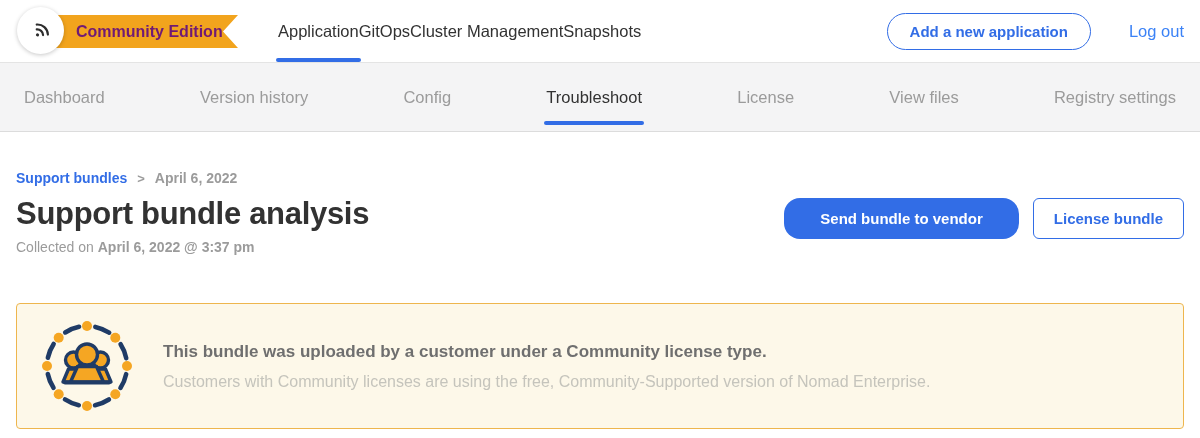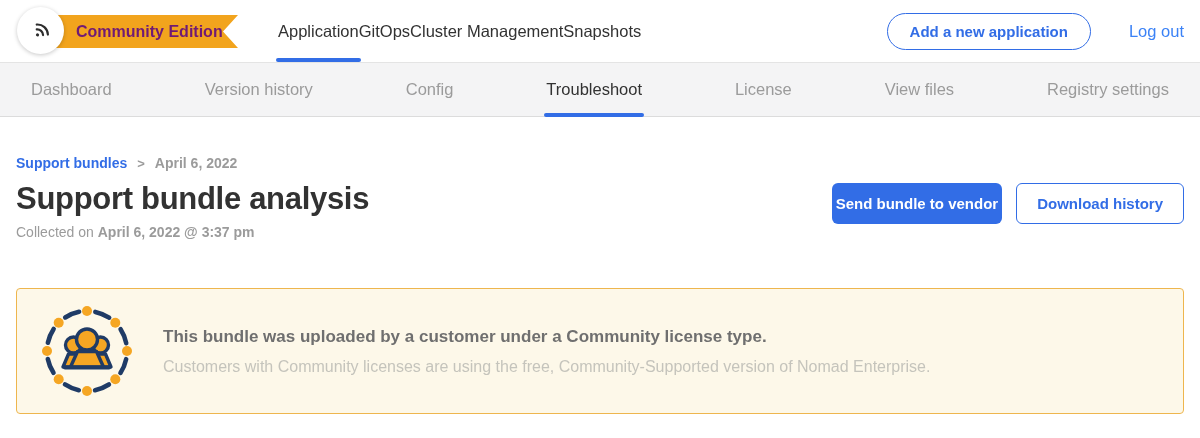--- a/index.html
+++ b/index.html
@@ -32,22 +32,22 @@
   .topbar-right { margin-left: auto; display: flex; align-items: center; padding-right: 16px; gap: 26px; }
   .btn-pill {
     border: 1.5px solid #326de6; background: #fff; color: #326de6;
     font-weight: bold; font-size: 15px; border-radius: 20px;
     padding: 9px 22px; cursor: pointer; font-family: inherit;
   }
   .logout-link { margin-left: 12px; font-size: 16.5px; color: #3b82f6; cursor: pointer; }
 
   
   .subnav {
-    height: 55px; background: #f4f4f5; border-top: 1px solid #e4e4e4; border-bottom: 1px solid #dcdcdc;
-    display: flex; align-items: center; justify-content: space-between; padding: 0 31px;
+    height: 70px; background: #f4f4f5; border-top: 1px solid #e4e4e4; border-bottom: 1px solid #dcdcdc;
+    display: flex; align-items: center; justify-content: space-between; padding: 0 24px;
   }
   .subnav-item {
     position: relative; height: 55px; display: flex; align-items: center;
     font-size: 16.5px; color: #9b9b9b; cursor: pointer;
   }
   .subnav-item.active { color: #323232; font-weight: 500; }
   .subnav-item.active::after {
     content: ""; position: absolute; left: -2px; right: -2px; bottom: 0; height: 4px;
     background: #326de6; border-radius: 2px;
   }
@@ -58,22 +58,22 @@
   .breadcrumb-sep { color: #9b9b9b; font-weight: bold; font-size: 13px; }
   .breadcrumb-current { color: #9b9b9b; }
 
   
   .page-header { display: flex; justify-content: space-between; align-items: flex-start; padding: 0 16px; margin-top: 10px; }
   .page-title { font-size: 31px; font-weight: bold; color: #323232; letter-spacing: -0.3px; }
   .page-subtitle { margin-top: 7px; font-size: 14px; color: #9b9b9b; }
   .page-subtitle b { font-weight: bold; }
   .header-actions { display: flex; gap: 14px; margin-top: 2px; }
   .btn-primary {
-    background: #326de6; color: #fff; border: none; border-radius: 6px;
-    font-weight: bold; font-size: 15px; padding: 11px 4px; cursor: pointer; font-family: inherit;
+    background: #326de6; color: #fff; border: none; border-radius: 16px;
+    font-weight: bold; font-size: 15px; padding: 11px 36px; cursor: pointer; font-family: inherit;
   }
   .btn-secondary {
     background: #fff; color: #326de6; border: 1px solid #326de6; border-radius: 6px;
     font-weight: bold; font-size: 15px; padding: 11px 20px; cursor: pointer; font-family: inherit;
   }
 
   
   .notice {
     margin: 48px 16px 0; background: #fdf8e9; border: 1px solid #eeb64e; border-radius: 4px;
     padding: 16px 24px; display: flex; align-items: center; gap: 30px; min-height: 126px;
@@ -132,21 +132,21 @@
 
 <div class="page-header">
   <div>
     <h1 class="page-title">Support bundle analysis</h1>
     <div class="page-subtitle">
       <span>Collected on </span><b>April 6, 2022 @ 3:37 pm</b>
     </div>
   </div>
   <div class="header-actions">
     <button class="btn-primary">Send bundle to vendor</button>
-    <button class="btn-secondary">Download history</button>
+    <button class="btn-secondary">License bundle</button>
   </div>
 </div>
 
 <div class="notice">
   <svg class="notice-icon" viewBox="0 0 92 92">
 
     <circle cx="46" cy="46" r="40" fill="none" stroke="#1f3b66" stroke-width="4.6" stroke-dasharray="15 16.4" stroke-dashoffset="-8.2" stroke-linecap="round"></circle>
 
     <circle cx="46" cy="6" r="5" fill="#f5a623"></circle>
     <circle cx="74.3" cy="17.7" r="5" fill="#f5a623"></circle>

